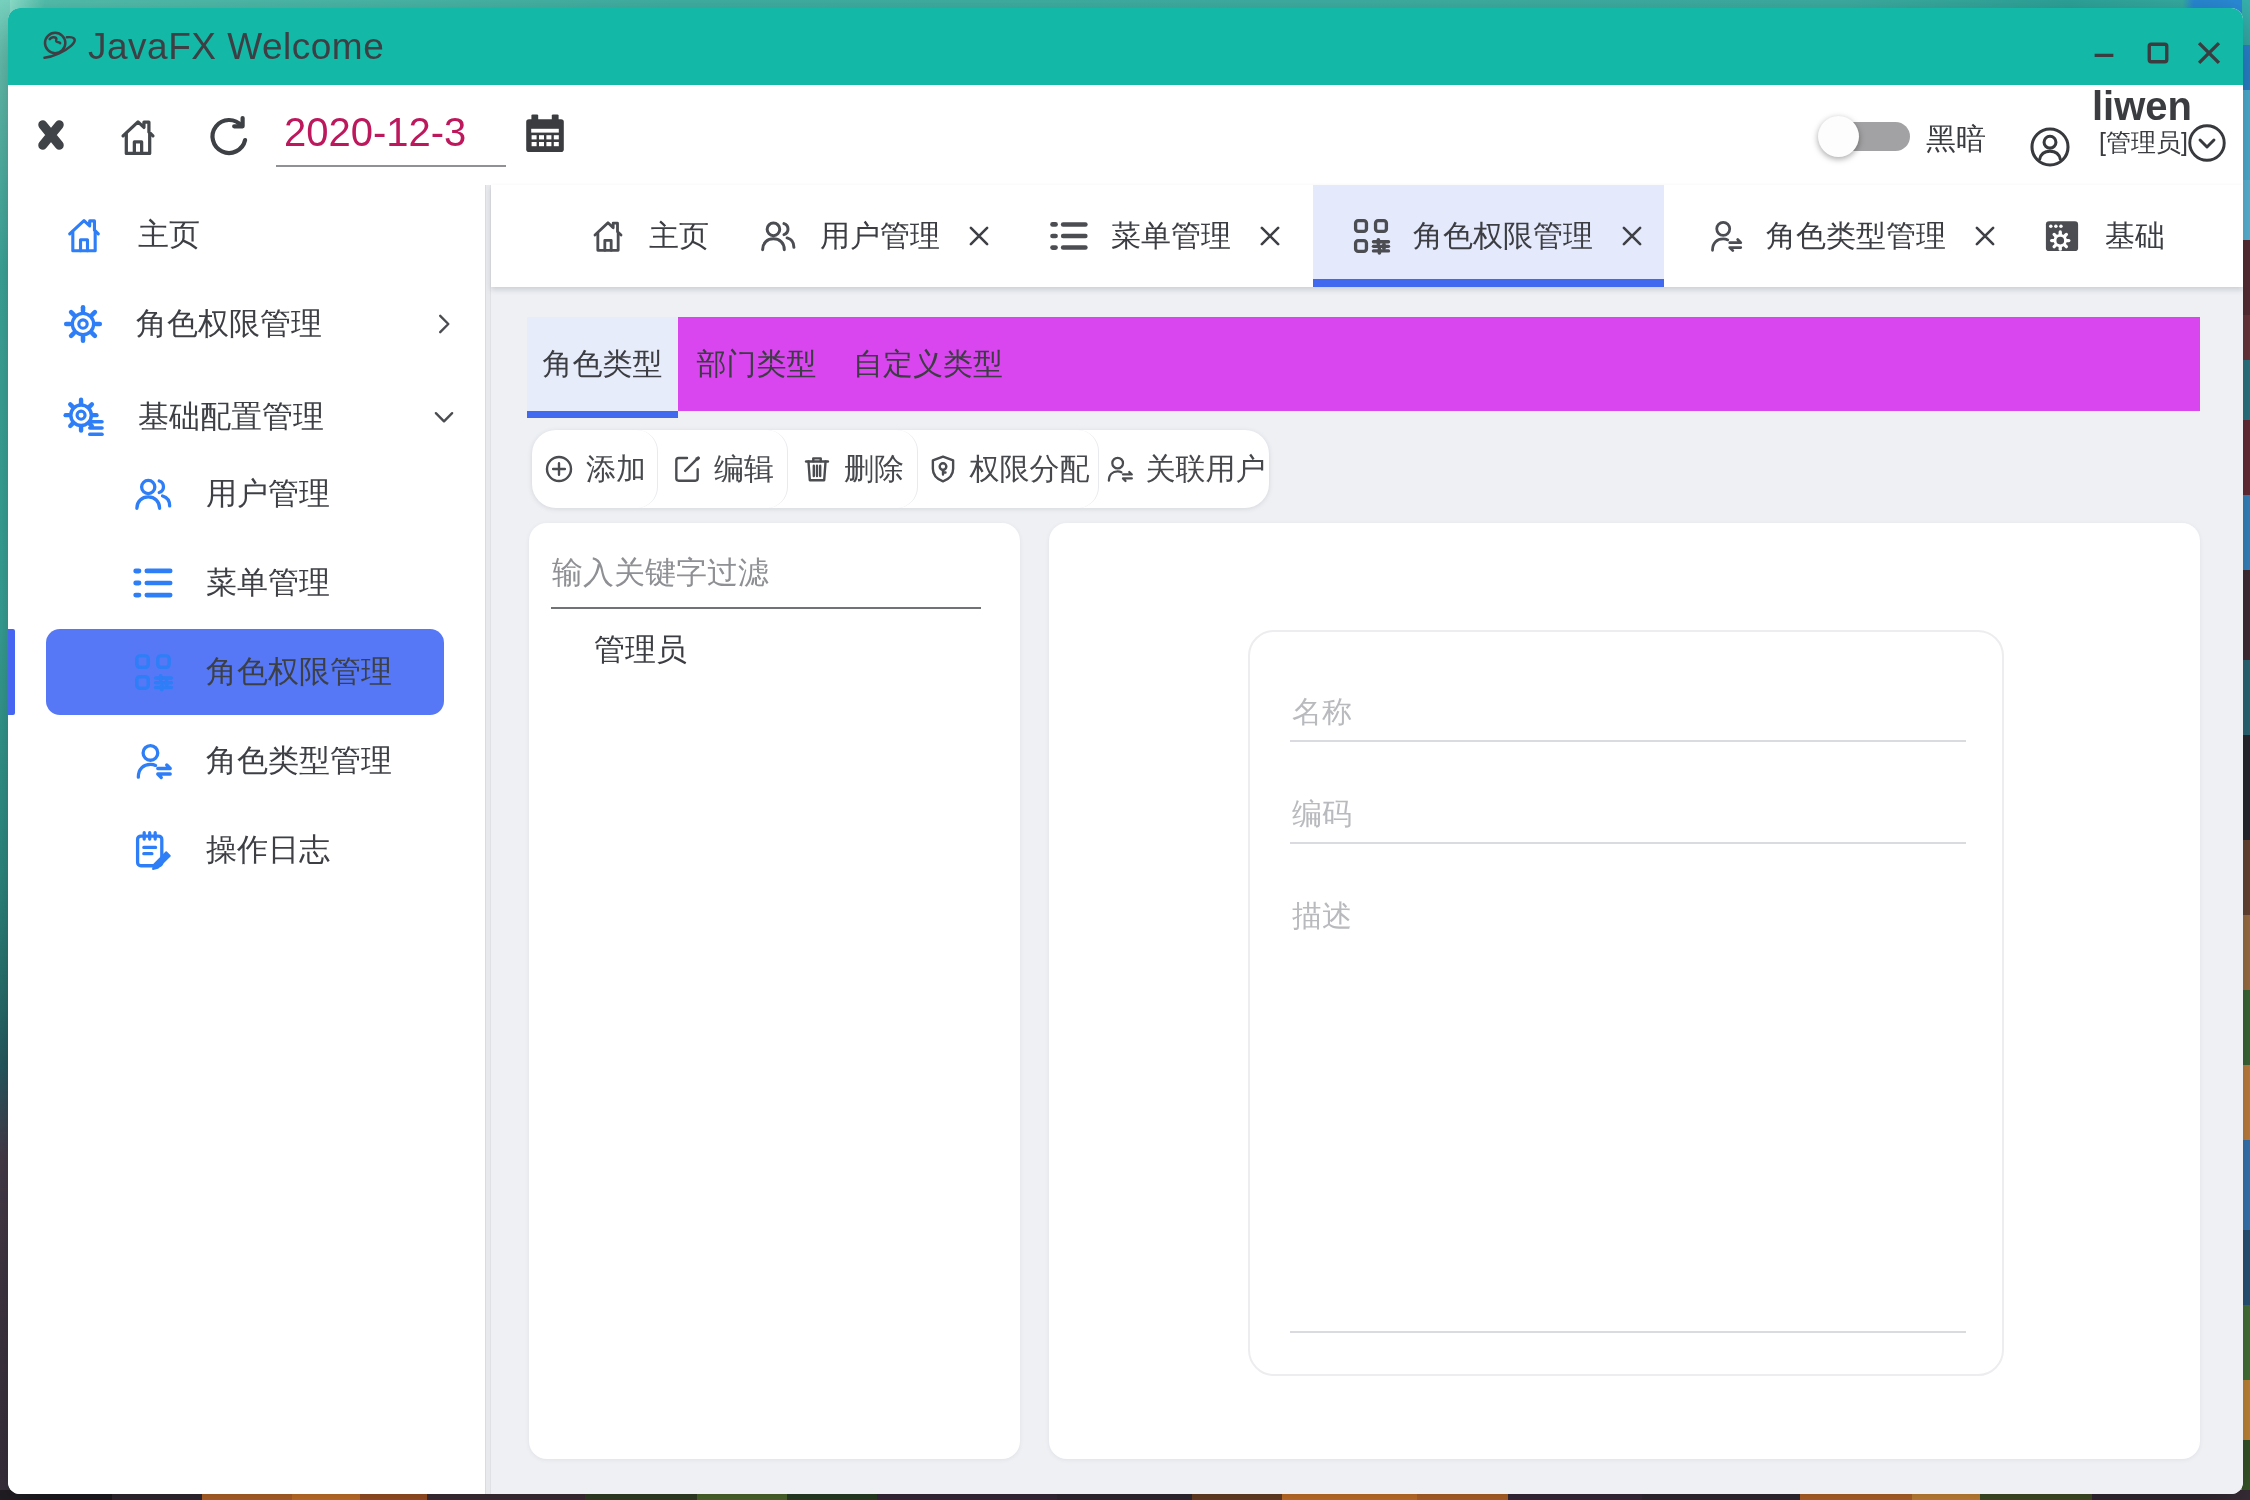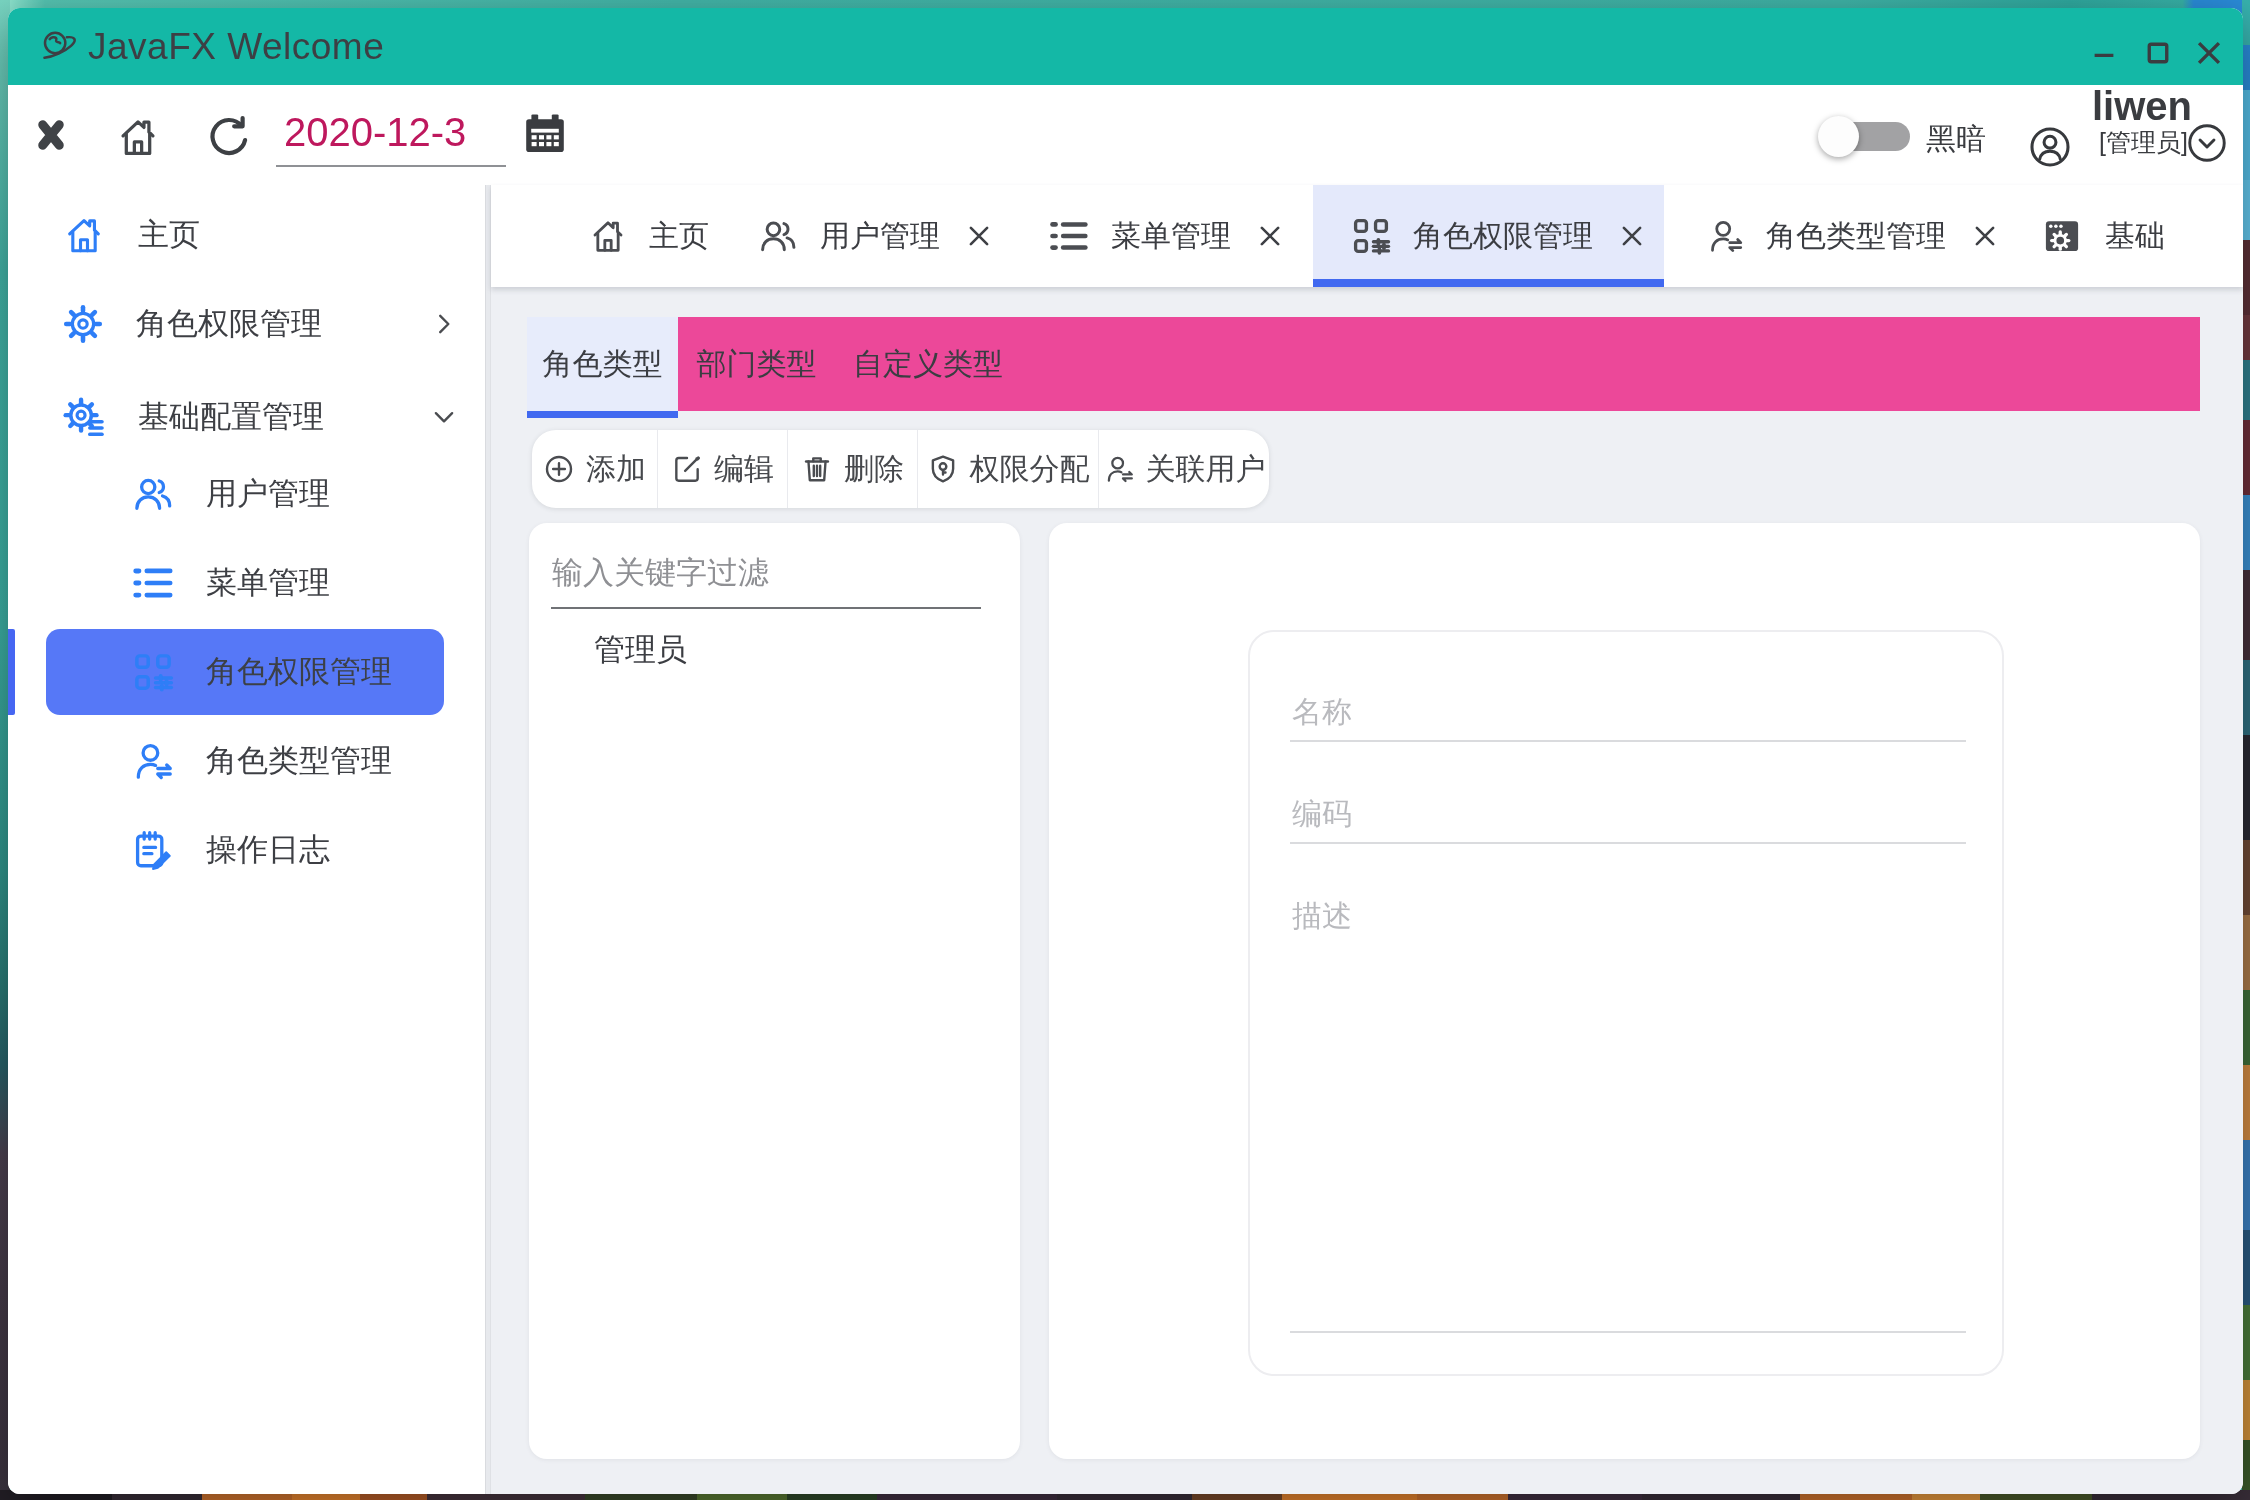--- a/index.html
+++ b/index.html
@@ -71,31 +71,31 @@
   .tabstrip { left:0; top:0; right:0; height:102px; background:#fff;
     box-shadow:0 3px 5px rgba(90,95,110,.22); display:flex; align-items:stretch; padding-left:60px; }
   .tab { position:relative; display:flex; align-items:center; color:#3b3d42; flex:none; }
   .tab .t-icon { color:#4b4d52; }
   .tab .t-label { font-size:30px; margin-left:21px; white-space:nowrap; }
   .tab .t-close { margin-left:24px; color:#3f4146; display:flex; }
   .tab.active { background:#e4e9fb; }
   .tab.active::after { content:""; position:absolute; left:0; right:0; bottom:0; height:8px; background:#4169f0; }
 
   
-  .subtabs { left:36px; top:132px; width:1673px; height:94px; background:#ec4899; display:flex; }
+  .subtabs { left:36px; top:132px; width:1673px; height:94px; background:#d946ef; display:flex; }
   .subtab { position:relative; height:94px; display:flex; align-items:center; justify-content:center;
     font-size:30px; color:#3b3d42; }
   .subtab.active { background:#e7ecfb; }
   .subtab.active::after { content:""; position:absolute; left:0; right:0; bottom:-7px; height:7px; background:#4169f0; }
 
   
   .actions { left:41px; top:245px; width:737px; height:78px; background:#fff; border-radius:24px;
     box-shadow:0 1px 5px rgba(60,64,72,.14); display:flex; overflow:hidden; }
   .action-btn { display:flex; align-items:center; justify-content:center; height:100%; color:#46484c;
-    border-right:1px solid #e9eaee; }
+    border-right:1px solid #e9eaee;border-radius:21px; }
   .action-btn:last-child { border-right:none; }
   .action-btn .a-icon { color:#4a4c50; }
   .action-btn .a-label { font-size:30px; margin-left:11px; color:#46484c; }
 
   
   .panel { background:#fff; border-radius:18px; box-shadow:0 1px 4px rgba(60,64,72,.08); }
   .panel-left { left:38px; top:338px; width:491px; height:936px; }
   .filter-field { position:absolute; left:22px; top:28px; width:430px; height:58px; border:none; outline:none;
     background:transparent; border-bottom:2px solid #707276; font-size:31px; color:#3b3d42;
     font-family:Liberation Mono, monospace; padding:0 0 10px 1px; }

